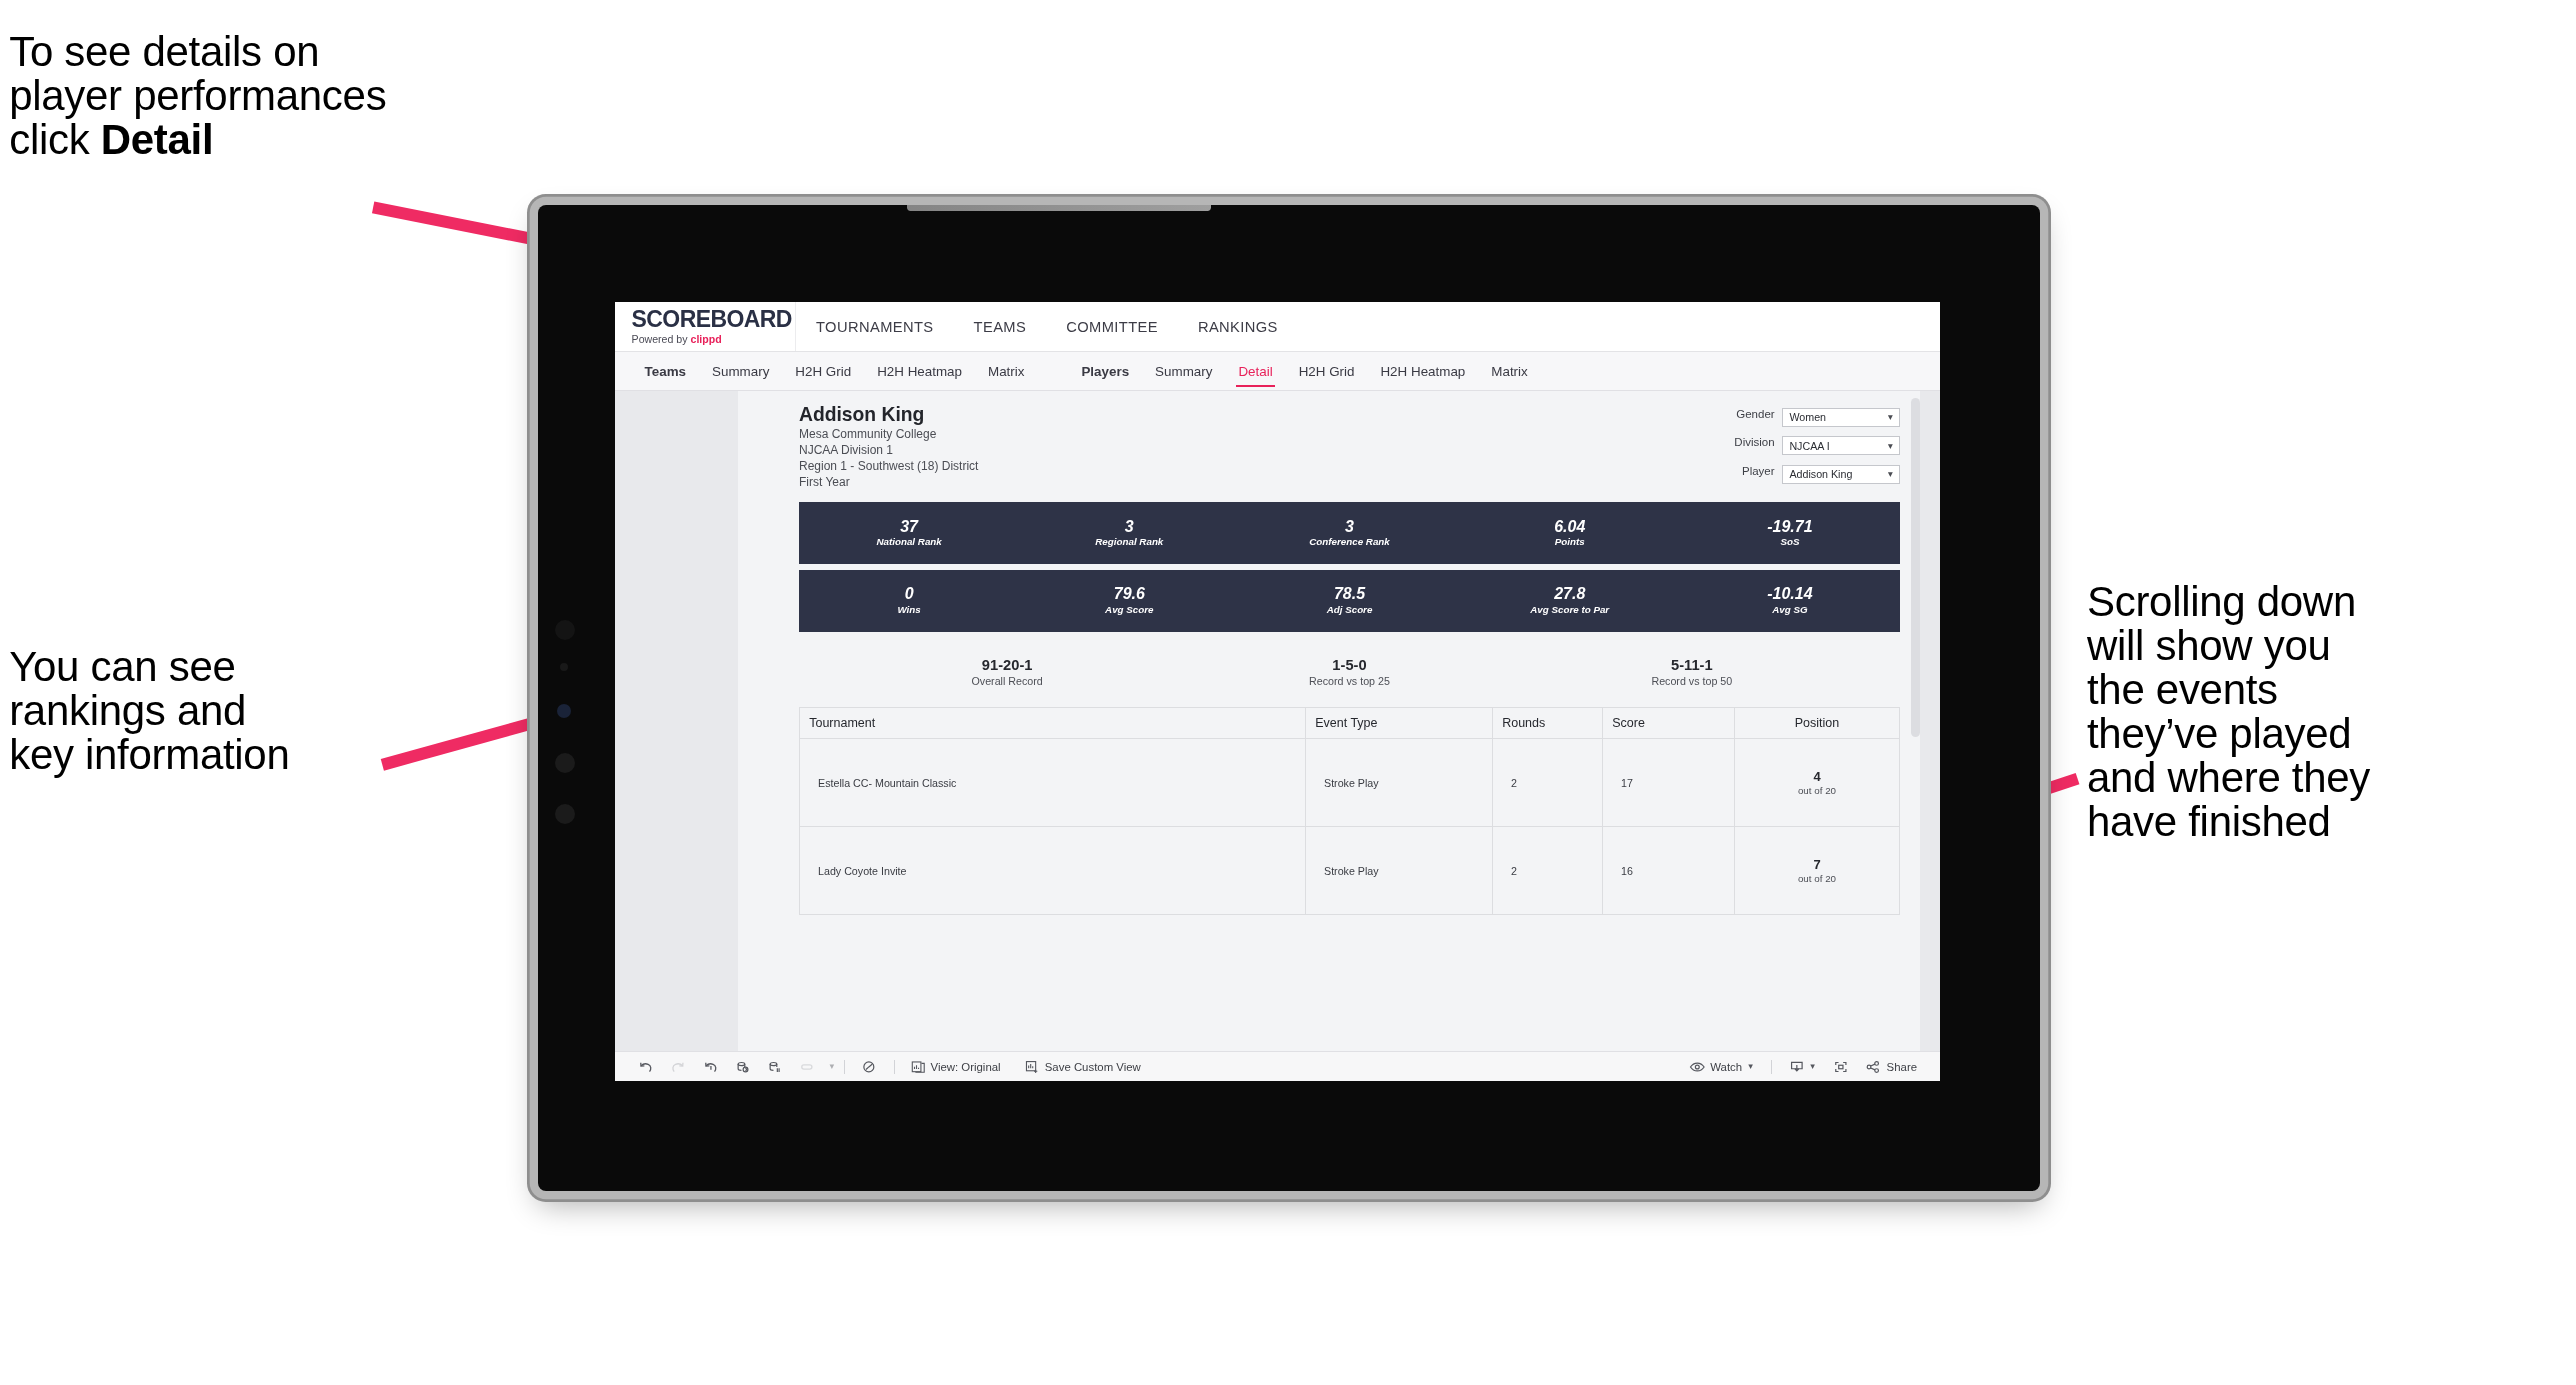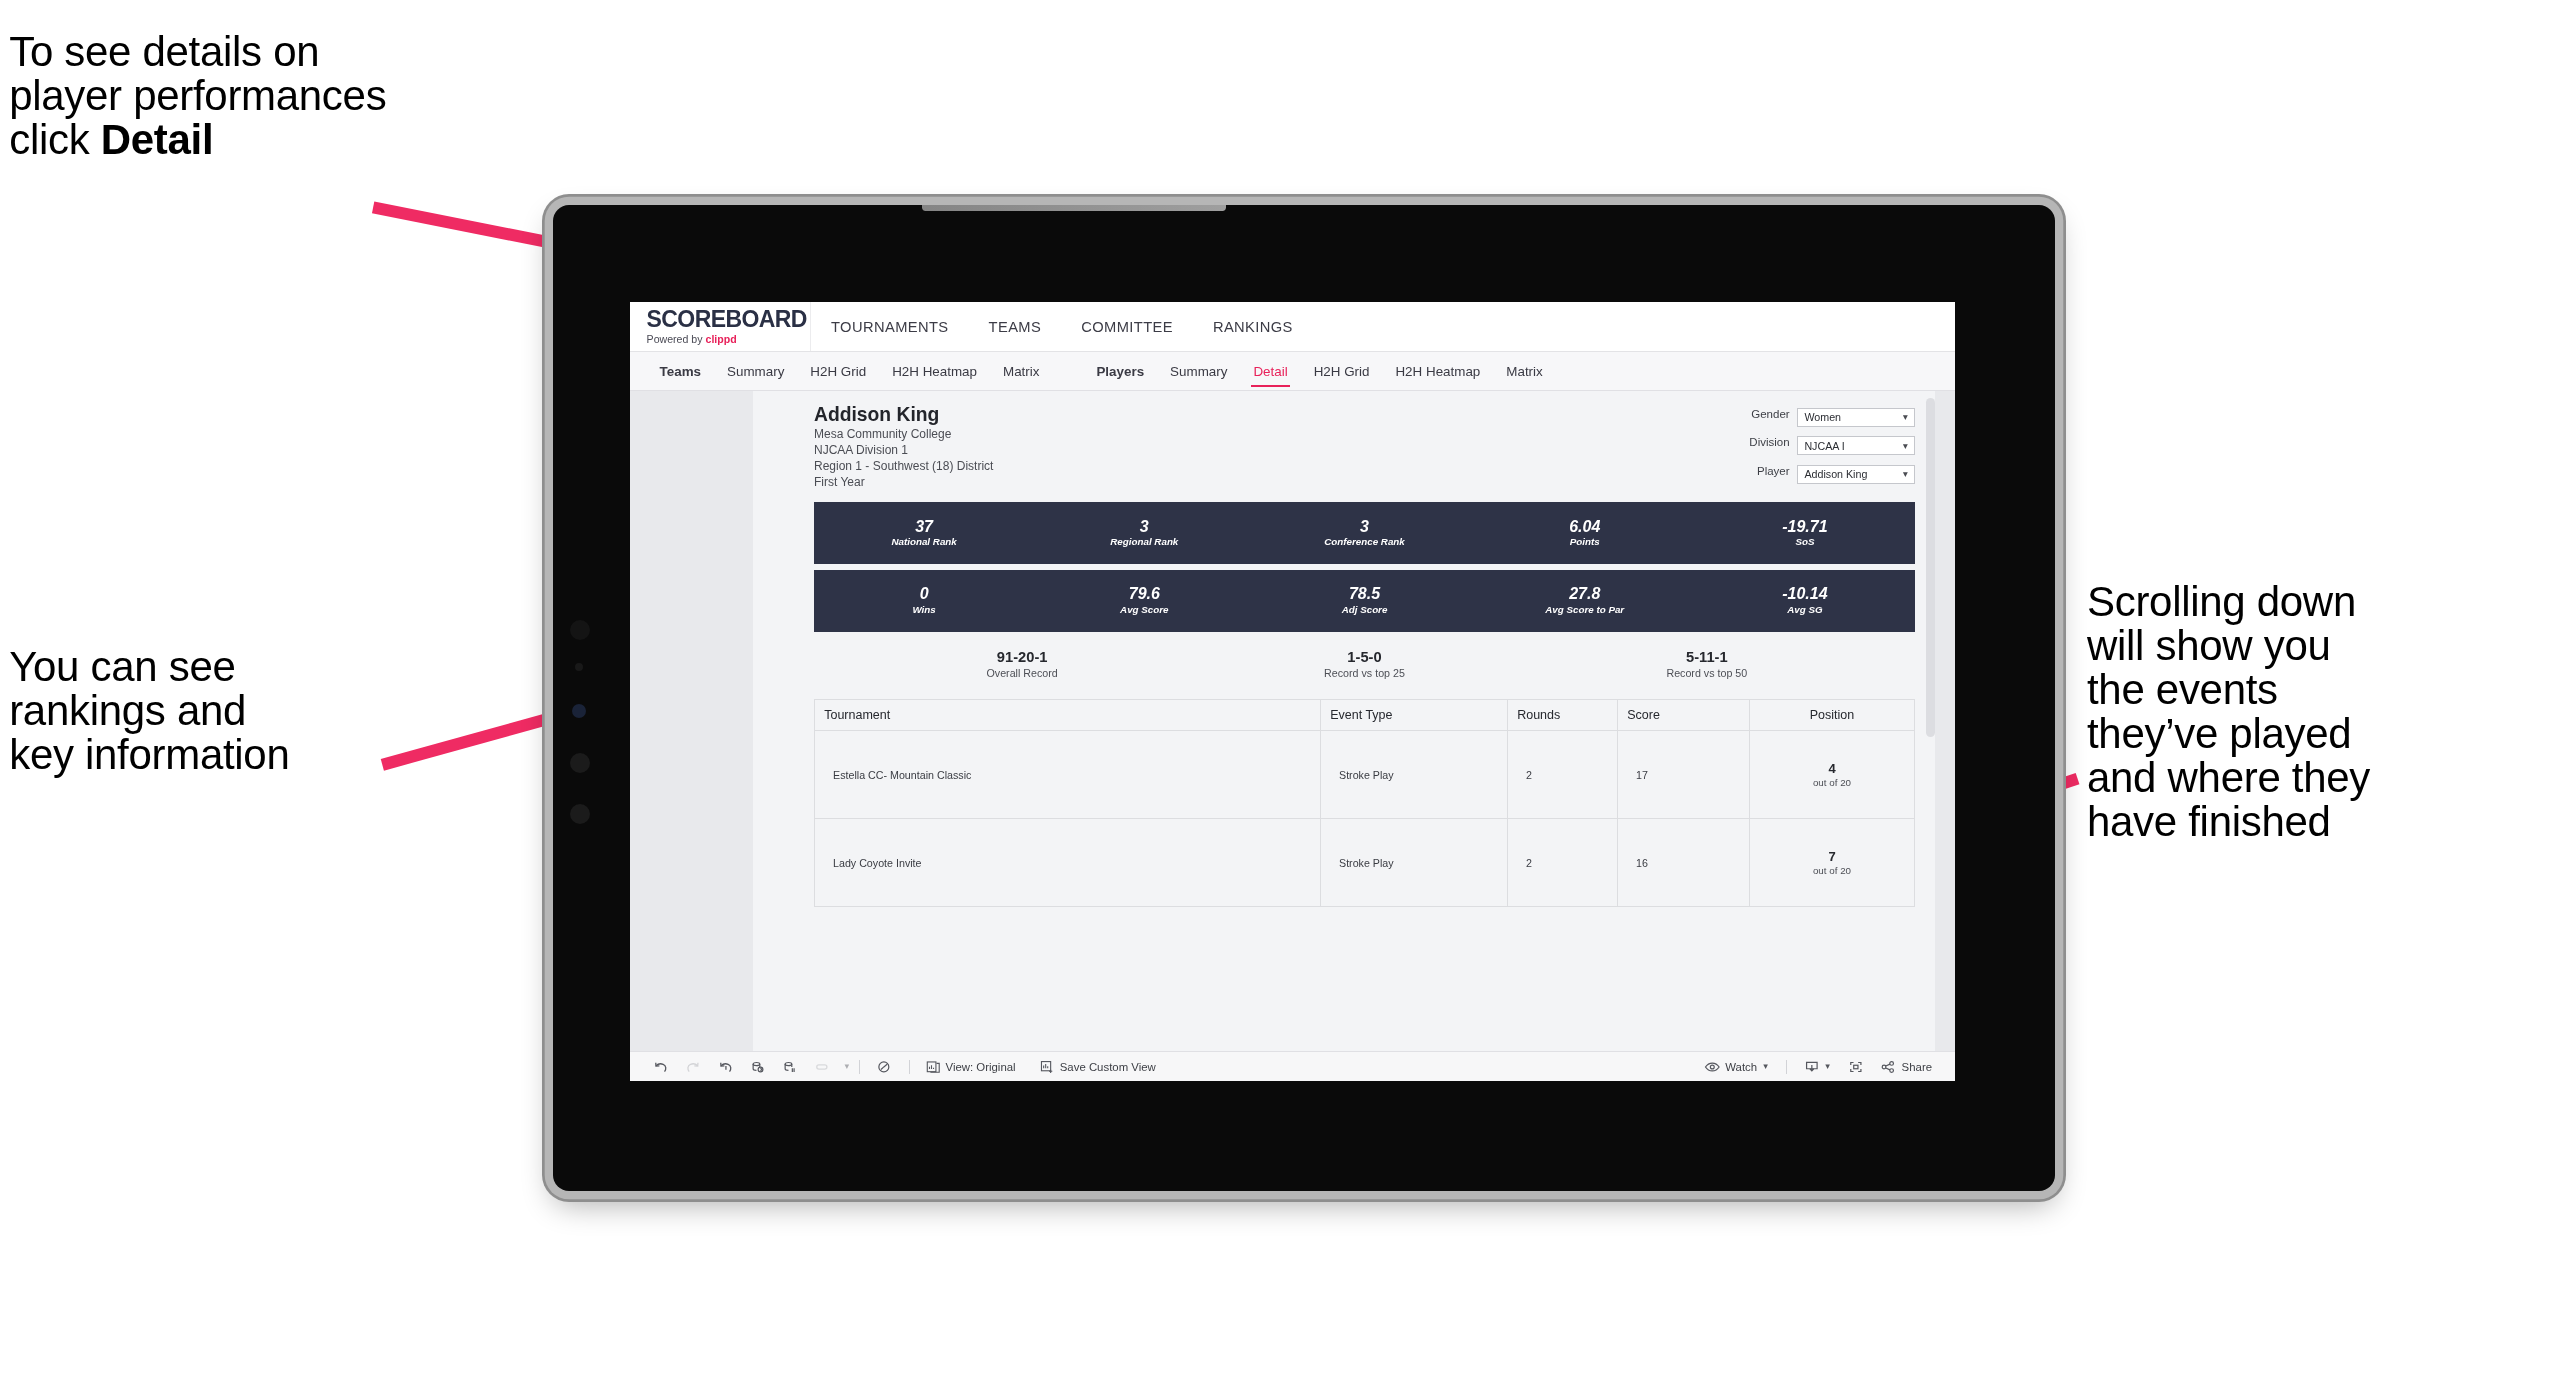--- a/index.html
+++ b/index.html
@@ -24,24 +24,24 @@
   .annot b { font-weight: 700; }
   #annot-topleft  { left: 9.2px; top: 29.5px;  width: 608px; }
   #annot-midleft  { left: 9.2px; top: 645px; width: 424px; }
   #annot-right    { left: 2087px; top: 580px; width: 479px; }
 
   .arrow-layer { position:absolute; left:0; top:0; width:2576px; height:1386px; pointer-events:none; }
 
   
   #tablet {
     position: absolute;
-    left: 553px; top: 205px;
+    left: 538px; top: 205px;
     width: 1502px; height: 986px;
     background: #0a0a0a;
-    border-radius: 16px;
+    border-radius: 8px;
     box-shadow: 0 0 0 8.3px #b6b6b6, 0 0 0 11px #8e8e8e, 0 13px 31px rgba(0,0,0,.33);
   }
   .cam-dot { position:absolute; border-radius:50%; background:#1b1b1b; }
   #cam-main { left: 16.6px; top: 415px; width: 20px; height: 20px; background:#141414; }
   #cam-lens { left: 22px; top: 458px; width: 8.3px;  height: 8.3px;  background:#191919; }
   #cam-sensor{left: 19.3px; top: 499px; width: 14px; height: 14px; background:#1a2338; }
   #cam-b1   { left: 16.6px; top: 548px; width: 20px; height: 20px; }
   #cam-b2   { left: 16.6px; top: 599px; width: 20px; height: 20px; }
   #top-speaker { position:absolute; left: 369px; top: 0px; width: 304px; height: 6.4px;
                  background: linear-gradient(90deg,#9a9a9a,#b9b9b9); border-radius:0 0 3.7px 3.7px; opacity:.85; }
@@ -128,21 +128,21 @@
   .statbar {
     background:#2e3347; display:flex; margin-top: 9.2px;
     height: 62px; align-items:center;font-style:italic;
   }
   .statbar .cell { flex:1; text-align:center; color:#fff; }
   .statbar .val { font-size: 16px; font-weight:700; line-height:1.12; }
   .statbar .lbl { font-size: 9.8px; font-weight:700; line-height:1.3; margin-top:0.9px; }
   #statbar2 { margin-top: 5.5px; }
 
   
-  #records { display:flex; margin-top: 17px; padding: 0 37px; }
+  #records { display:flex; margin-top: 25px; padding: 0 37px; }
   #records .cell { flex:1; text-align:center; }
   #records .val { font-size: 14.7px; font-weight:700; color:#26282e; line-height:1.15; }
   #records .lbl { font-size: 10.7px; color:#4d4f56; margin-top:0.9px; }
 
   
   #evt-table { margin-top: 20px; width: 100%; border-collapse: collapse; table-layout: fixed; }
   #evt-table th {
     text-align:left; font-size: 12.5px; font-weight:400; color:#26282e;
     padding: 8.3px 9.2px; border:0.9px solid #dcdde0; background:#f3f4f6; height:31px;
   }

